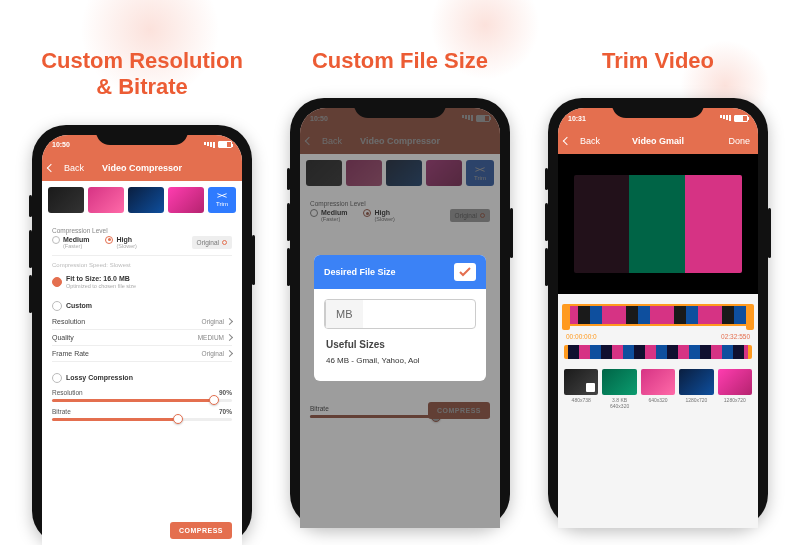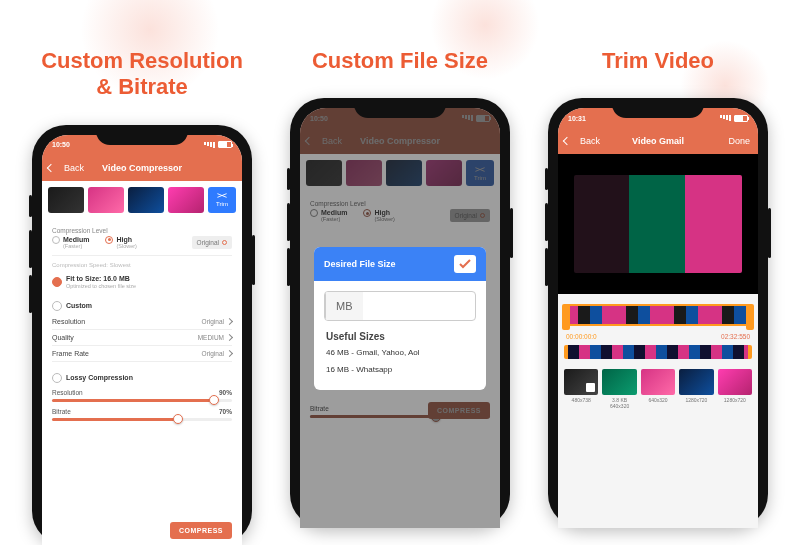--- a/index.html
+++ b/index.html
@@ -356,21 +356,20 @@
                     <path d="M1 5 L4 8 L11 1" stroke="#e46f4f" stroke-width="2" fill="none"></path>
                   </svg>
             </span>
           </div>
           <div class="inp">
             <span class="unit">MB</span>
           </div>
           <div class="ulist">
             <div class="ulbl">Useful Sizes</div>
             <div class="uit">46 MB - Gmail, Yahoo, Aol</div>
-            <div class="uit">16 MB - Whatsapp</div>
           </div>
         </div>
       </div>
     </div>
   </div>
 </div>
 
 <div class="col">
   <div class="headline">Trim Video</div>
 

